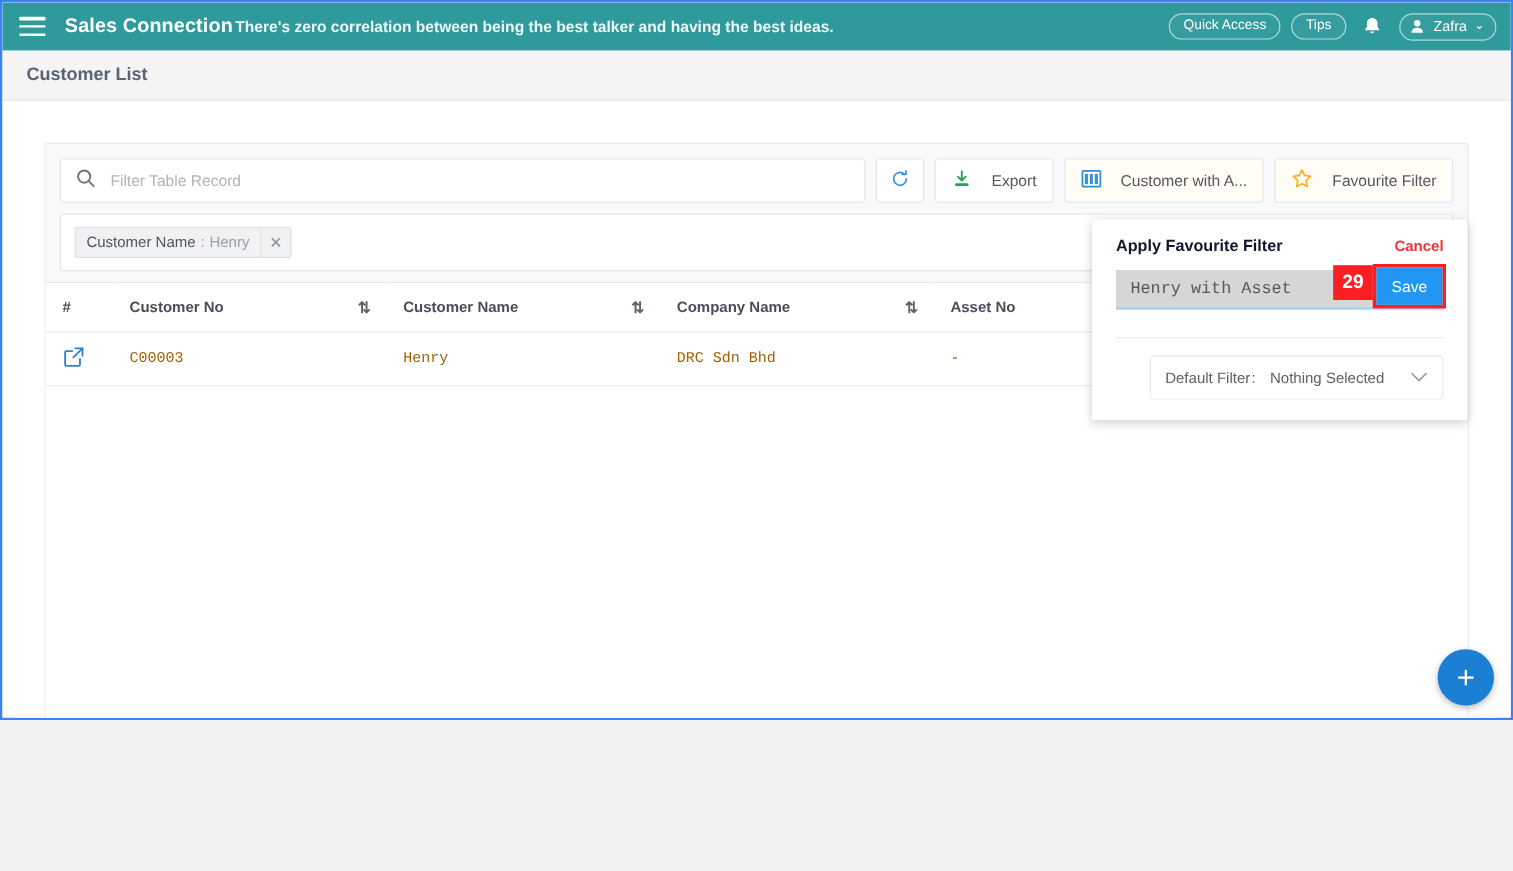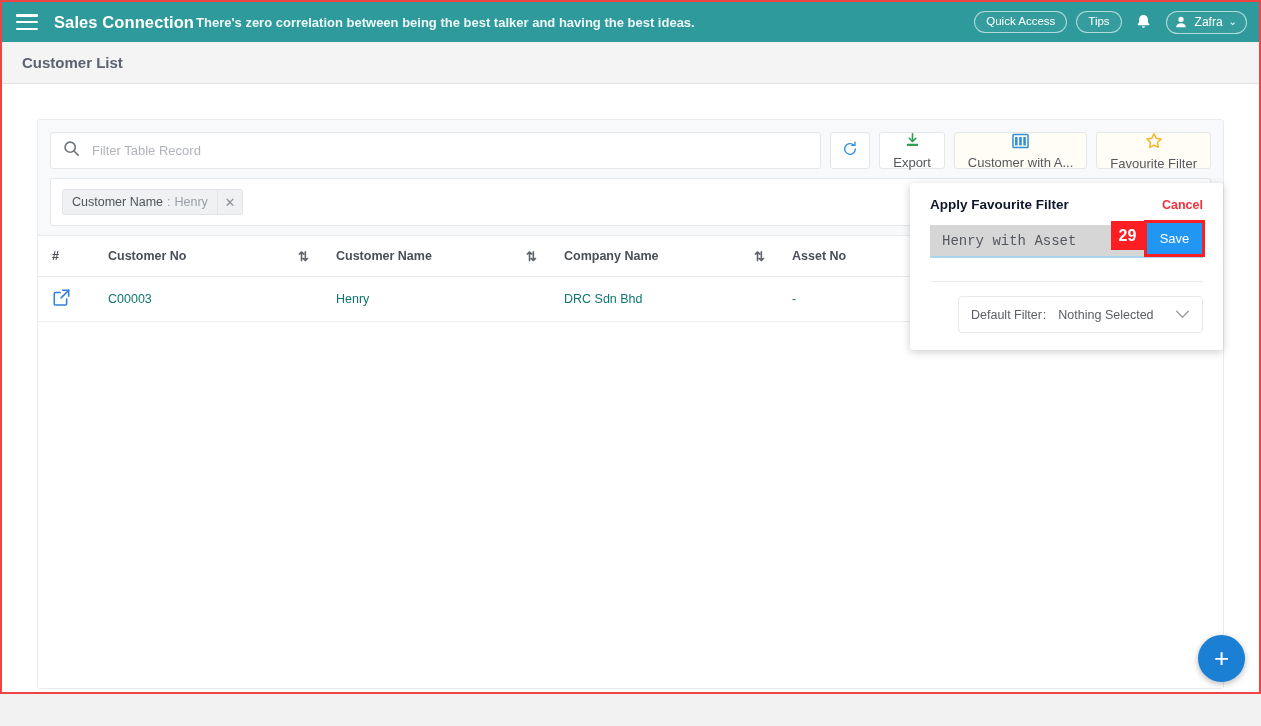--- a/index.html
+++ b/index.html
@@ -5,23 +5,23 @@
   * { box-sizing: border-box; }
   html, body {
     margin: 0; padding: 0;
     width: 1261px; height: 726px;
     background: #f2f2f2;
     font-family: "Liberation Sans", sans-serif;
     overflow: hidden;
   }
   .screen {
     position: relative;
-    width: 1261px; height: 694px;
-    background: #ffffff;
-    border: 2px solid #ef4444;
+    width: 1261px; height: 600px;
+    background: #ffffff;
+    border: 2px solid #3b82f6;
     overflow: hidden;
   }
 
   
   .topbar {
     height: 40px;
     background: #2e9a9b;
     display: flex;
     align-items: center;
     padding: 0 12px 0 14px;
@@ -156,28 +156,27 @@
   .search-box input::placeholder { color: #b0b4ba; }
 
   .tbtn {
     height: 37px;
     background: #ffffff;
     border: 1px solid #e4e7ea;
     border-radius: 3px;
     display: flex;
     align-items: center;
     justify-content: center;
-    gap: 4px;
+    gap: 16px;
     font-size: 13px;
     color: #55585c;
     cursor: pointer;
     padding: 0 13px;
     margin-left: 9px;
     white-space: nowrap;
-    flex-direction: column;
   }
   .tbtn.icon-only { width: 40px; padding: 0; }
   .tbtn.cream { background: #fffdf6; }
   .tbtn-label { line-height: 1; }
 
   
   .chip-row {
     margin: 9px 12px 0 12px;
     background: #ffffff;
     border: 1px solid #e4e7ea;
@@ -228,23 +227,24 @@
     text-align: left;
     padding: 0 14px;
     white-space: nowrap;
   }
   thead th .th-inner { display: flex; align-items: center; justify-content: space-between; }
   .sort-ico { color: #5f646b; font-size: 13px; margin-left: 10px; letter-spacing: -1px; cursor: pointer; }
   tbody td {
     height: 45px;
     border-bottom: 1px solid #eceef0;
     font-size: 12.5px;
-    color: #0f766e;
+    color: #a16207;
     padding: 0 14px;
     vertical-align: middle;
+    font-family: Liberation Mono, monospace;
   }
   .col-hash { width: 56px; }
   .col-cno { width: 228px; }
   .col-cname { width: 228px; }
   .col-comp { width: 228px; }
   .col-asset { width: auto; }
   .open-ico { display: inline-flex; cursor: pointer; }
 
   
   .table-footer {

